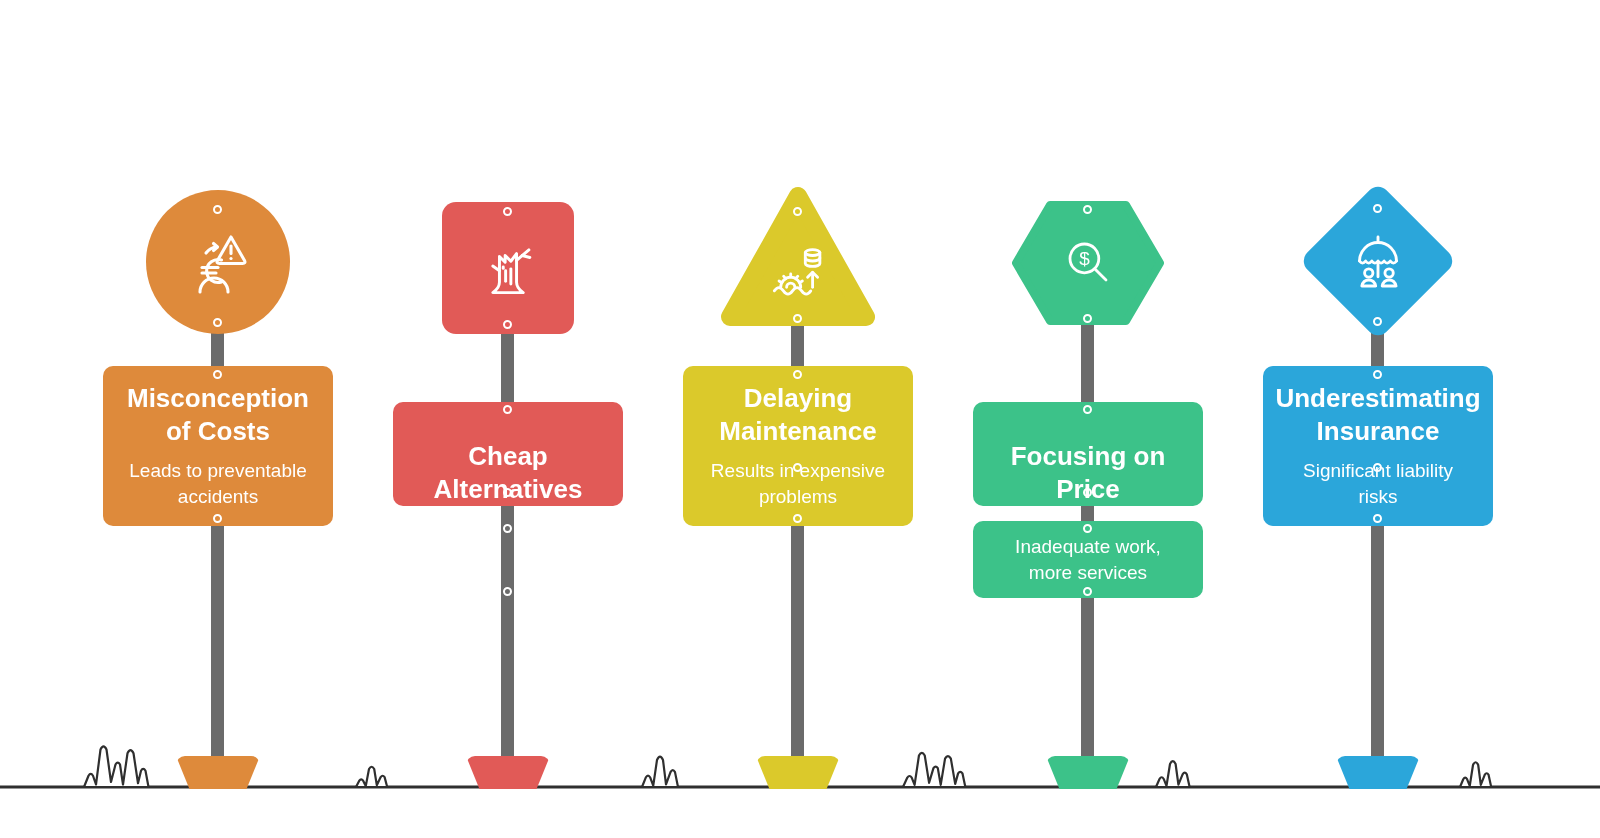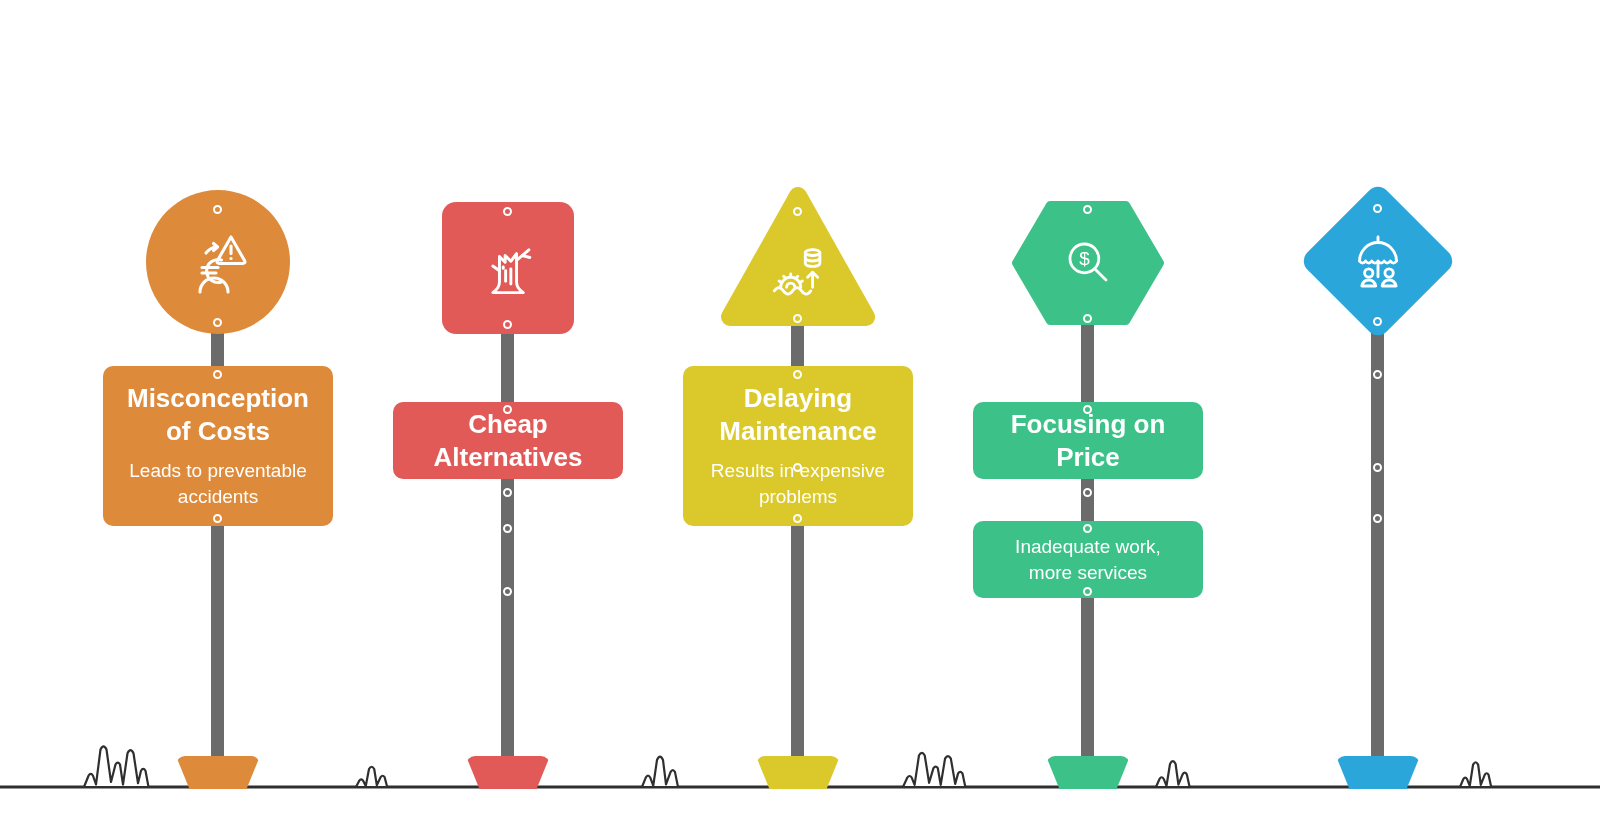--- a/index.html
+++ b/index.html
@@ -21,21 +21,21 @@
           background:var(--pole,#6b6b6b); z-index:1; }
   .base { position:absolute; left:77px; top:756px; width:84px; height:33px;
           background:var(--c); z-index:2;
           clip-path:polygon(0 0,100% 0,84% 100%,16% 100%);
           border-radius:9px 9px 3px 3px; }
 
   .plate { position:absolute; left:4px; width:230px; background:var(--c);
            border-radius:10px; z-index:3; display:flex; flex-direction:column;
            align-items:center; justify-content:center; text-align:center; }
   .plate-combined { top:366px; height:160px; gap:10px; padding:4px 2px; box-sizing:border-box; }
-  .plate-title-box { top:402px; height:77px; }
+  .plate-title-box { top:402px; height:104px;justify-content:flex-end; }
   .plate-sub-box   { top:521px; height:77px; }
   .plate-title { font-size:26px; line-height:33px; font-weight:bold;
                  color:var(--plate-text,#fff); white-space:pre-line; margin:0; }
   .plate-sub   { font-size:19px; line-height:26px; color:var(--plate-text,#fff);
                  white-space:pre-line; margin:0; }
 
   .shape { position:absolute; z-index:4; }
   .shape-circle  { left:47px; top:190px; width:144px; height:144px;
                    border-radius:50%; background:var(--c); }
   .shape-square  { left:53px; top:202px; width:132px; height:132px;
@@ -205,20 +205,26 @@
     <svg class="icon" style="left:82px;top:224px" width="74" height="74" viewBox="0 0 80 80">
       <line x1="40" y1="14" x2="40" y2="18"></line>
       <path d="M20 40 A20 20 0 0 1 60 40"></path>
       <path d="M20 40 Q23.3 44.5 26.6 40 Q30 44.5 33.3 40 Q36.6 44.5 40 40 Q43.3 44.5 46.6 40 Q50 44.5 53.3 40 Q56.6 44.5 60 40"></path>
       <line x1="40" y1="41" x2="40" y2="57"></line>
       <circle cx="30" cy="53" r="4.5"></circle>
       <path d="M22.5 67 Q24 60.5 30 60.5 Q36 60.5 37.5 67 Z"></path>
       <circle cx="52" cy="53" r="4.5"></circle>
       <path d="M44.5 67 Q46 60.5 52 60.5 Q58 60.5 59.5 67 Z"></path>
     </svg>
+    <div class="plate plate-combined">
+      <p class="plate-title">Underestimating
+Insurance</p>
+      <p class="plate-sub">Significant liability
+risks</p>
+    </div>
     <span class="screw" style="top:203.5px"></span>
     <span class="screw" style="top:316.5px"></span>
     <span class="screw" style="top:369.5px"></span>
     <span class="screw" style="top:462.5px"></span>
     <span class="screw" style="top:513.5px"></span>
   </div>
 
 </div>
 
 </body></html>

